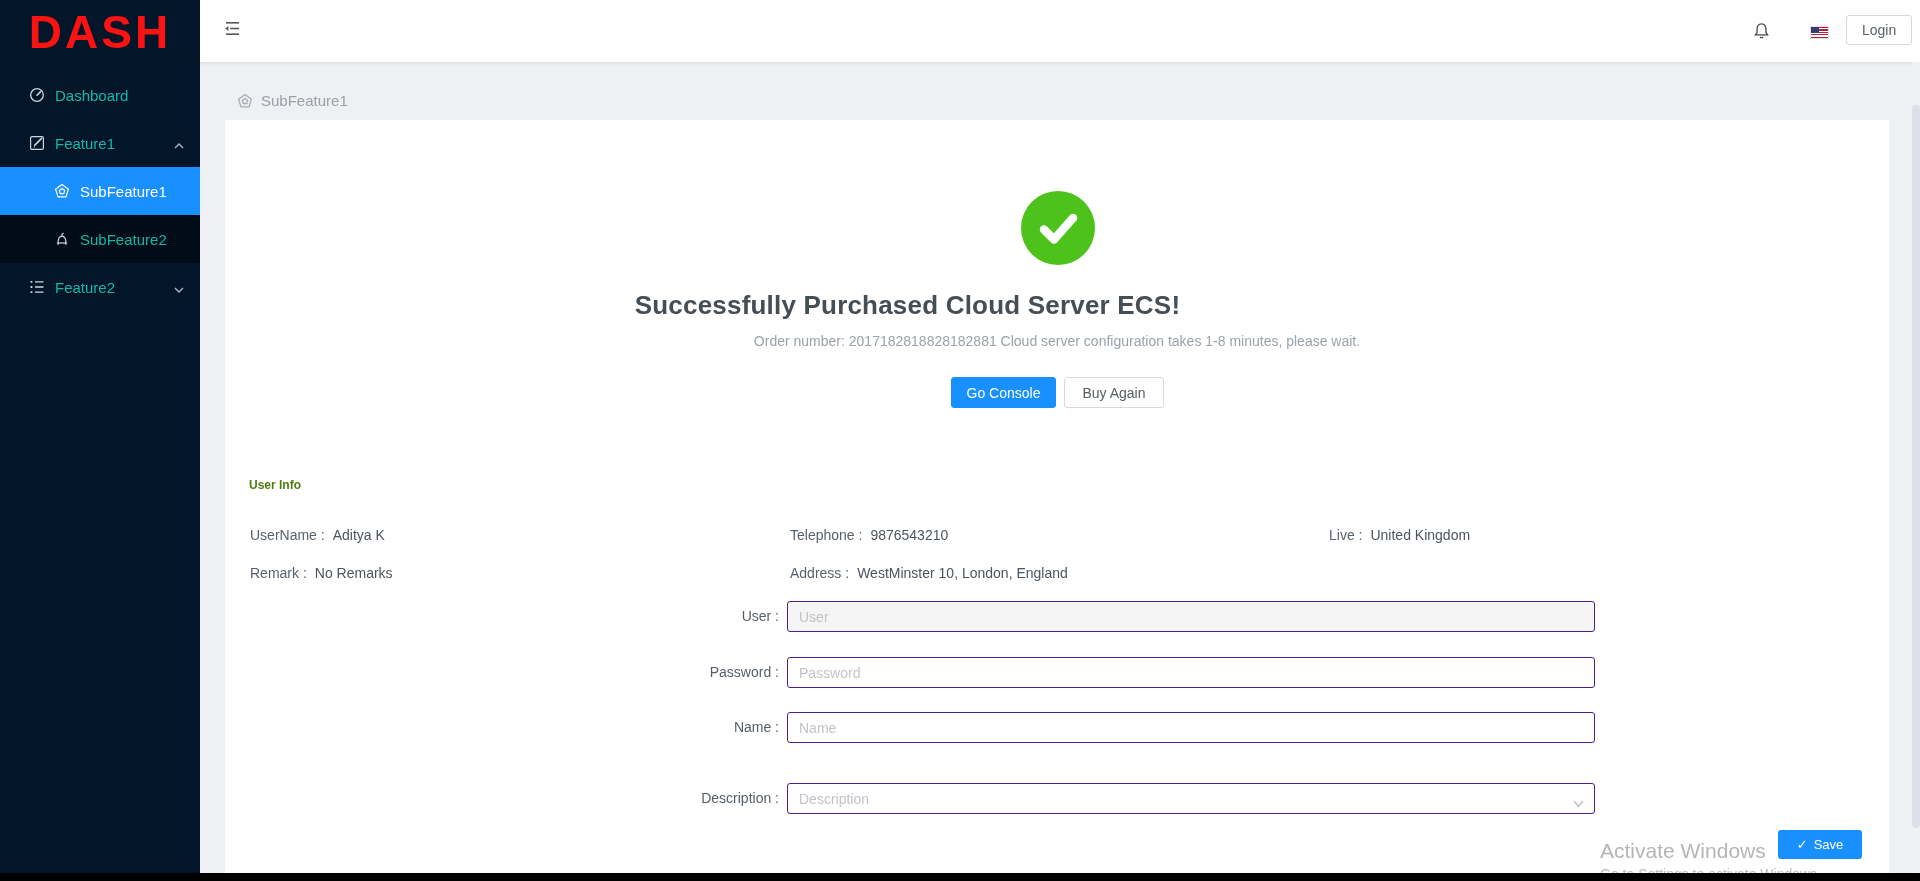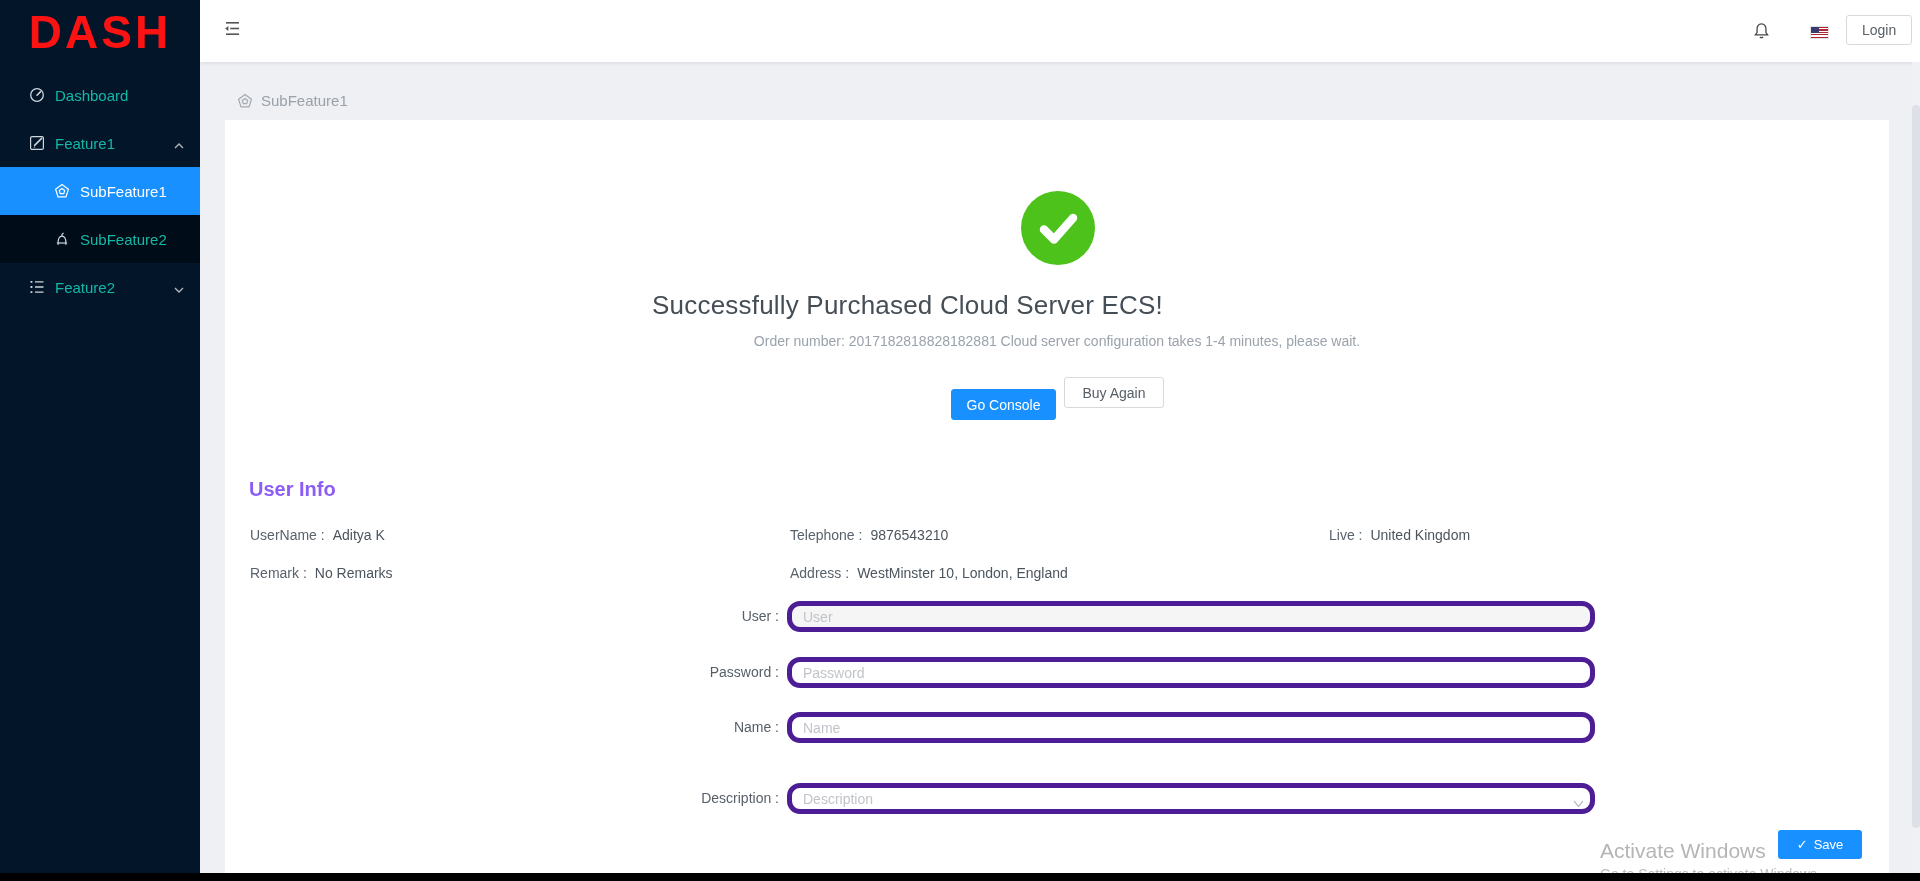--- a/index.html
+++ b/index.html
@@ -41,46 +41,46 @@
   .content { position:absolute; left:200px; top:62px; width:1720px; height:819px; background:#eef0f3; }
   .breadcrumb { position:absolute; left:37px; top:30px; display:flex; align-items:center;
                 color:#99a1a9; font-size:15px; }
   .breadcrumb .bc-icon { width:16px; height:16px; margin-right:8px; color:#a2a9b0; display:inline-flex; }
 
   .card { position:absolute; left:25px; top:58px; width:1664px; height:761px; background:#fff; }
 
   
   .success-circle { position:absolute; left:796px; top:71px; width:74px; height:74px; }
   .result-title { position:absolute; left:0; top:170px; width:1365px; text-align:center;
-                  font-size:26px; font-weight:400; color:#454d55; letter-spacing:.2px; }
+                  font-size:26px; font-weight:700; color:#454d55; letter-spacing:.2px; }
   .result-sub { position:absolute; left:0; top:213px; width:1664px; text-align:center;
                 font-size:14px; color:#9aa2ab; }
   .result-btns { position:absolute; left:0; top:257px; width:1664px; display:flex;
                  justify-content:center; gap:8px; }
   .btn { height:31px; display:inline-flex; align-items:center; justify-content:center;
          font-size:14px; border-radius:3px; cursor:pointer; font-family:"Liberation Sans", sans-serif; }
-  .btn-primary { background:#1890ff; color:#fff; border:1px solid #1890ff; padding:0 15px;margin-top:12px; }
+  .btn-primary { background:#1890ff; color:#fff; border:1px solid #1890ff; padding:0 15px; }
   .btn-default { background:#fff; color:#565e66; border:1px solid #d9d9d9; padding:0 17px; }
 
   
-  .ui-heading { position:absolute; left:24px; top:358px; font-size:20px; font-weight:bold; color:#8b5cf6; }
+  .ui-heading { position:absolute; left:24px; top:358px; font-size:12px; font-weight:bold; color:#4d7c0f; }
   .info-row { position:absolute; left:0; width:1664px; font-size:14px; color:#5a646d; }
   .info-row.r1 { top:407px; }
   .info-row.r2 { top:445px; }
   .info-field { position:absolute; top:0; white-space:nowrap;text-align:right; }
   .info-field .if-label { color:#59626b; }
   .info-field .if-value { color:#4c555d; margin-left:8px; }
   .if-c1 { left:25px; } .if-c2 { left:565px; } .if-c3 { left:1104px; }
 
   
   .form-row { position:absolute; left:0; width:1664px; height:31px; }
   .form-row .f-label { position:absolute; left:0; width:554px; text-align:right; top:0; height:31px;
                        line-height:31px; font-size:14px; color:#565f68; }
   .form-row .f-input { position:absolute; left:562px; top:0; width:808px; height:31px;
-                       border:5px solid #4c1d95; border-radius:13px; background:#fff;
+                       border:1px solid #4c1d95; border-radius:3px; background:#fff;
                        font-size:14px; color:#333; padding:0 11px;
                        font-family:"Liberation Sans", sans-serif; outline:none; }
   .form-row .f-input::placeholder { color:#c0c4c9; opacity:1; }
   .form-row .f-input:disabled { background:#f5f5f5; }
   .fr-user { top:481px; } .fr-password { top:537px; } .fr-name { top:592px; } .fr-desc { top:663px; }
   .select-arrow { position:absolute; left:1348px; top:11px; width:11px; height:8px; color:#b9bdc2; pointer-events:none; }
 
   .save-btn { position:absolute; left:1553px; top:710px; width:84px; height:29px;
               background:#1890ff; color:#fff; border:none; border-radius:3px; font-size:13px;
               display:flex; align-items:center; justify-content:center; gap:6px; cursor:pointer;
@@ -203,21 +203,21 @@
 
     <section class="card">
 
       <span class="success-circle">
         <svg width="74" height="74" viewBox="0 0 74 74">
           <circle cx="37" cy="37" r="37" fill="#4cc21a"></circle>
           <path d="M23 38.5 L33 48.5 L52 27" fill="none" stroke="#fff" stroke-width="8.5" stroke-linecap="round" stroke-linejoin="round"></path>
         </svg>
       </span>
       <h1 class="result-title">Successfully Purchased Cloud Server ECS!</h1>
-      <p class="result-sub">Order number: 2017182818828182881 Cloud server configuration takes 1-4 minutes, please wait.</p>
+      <p class="result-sub">Order number: 2017182818828182881 Cloud server configuration takes 1-8 minutes, please wait.</p>
       <div class="result-btns">
         <button class="btn btn-primary">Go Console</button>
         <button class="btn btn-default">Buy Again</button>
       </div>
 
       <h2 class="ui-heading">User Info</h2>
 
       <div class="info-row r1">
         <span class="info-field if-c1">
           <span class="if-label">UserName :</span><span class="if-value">Aditya K</span>

